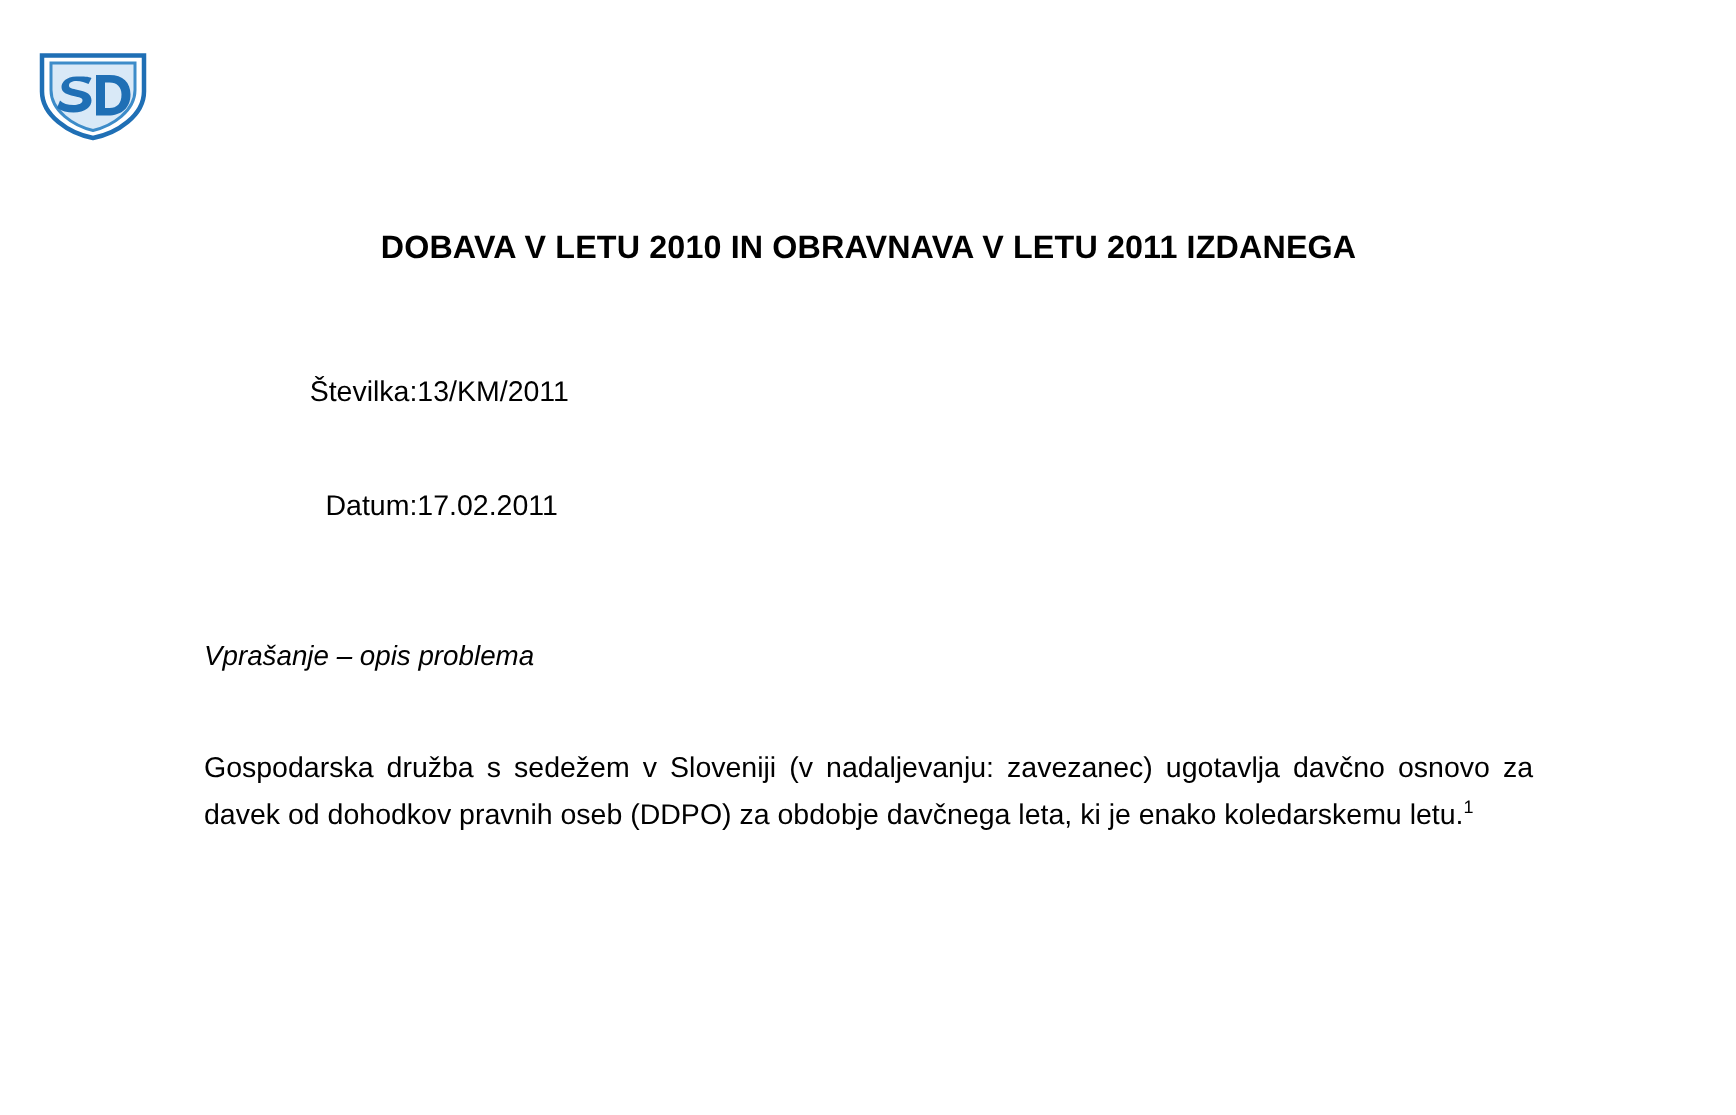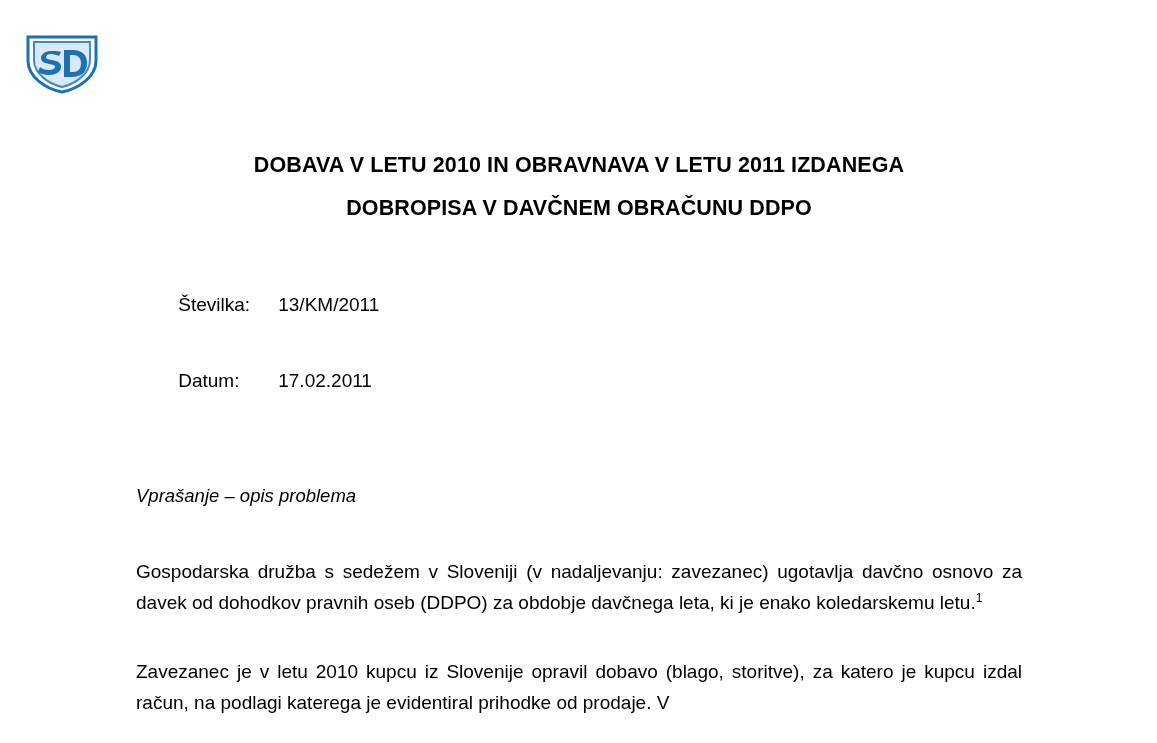--- a/index.html
+++ b/index.html
@@ -57,24 +57,25 @@
     line-height: 1.0;
   }
   .meta-row {
     display: block;
     margin-bottom: 19px;
     white-space: pre;
   }
   .meta-label {
     display: inline-block;
     min-width: 100px;
+    text-align: right;
   }
 
   .subhead {
-    margin-top: 76px;
+    margin-top: 60px;
     font-size: 18.5px;
     font-style: italic;
   }
 
   .para {
     margin-top: 50px;
     font-size: 19px;
     line-height: 1.62;
     text-align: justify;
     text-justify: inter-word;
@@ -99,32 +100,30 @@
       <path d="M14 11 H70 V29 C70 43 55 53 42 56 C29 53 14 43 14 29 Z" fill="#d9e9f7" stroke="#3d8cc9" stroke-width="2"></path>
       <path d="M31 20 c-7 0 -10 4 -10 7 c0 4 4 5 8 6 c4 1 6 1 6 3 c0 2 -3 3 -6 3 c-4 0 -7 -1 -9 -3 l-2 5 c3 2 7 3 11 3 c8 0 12 -4 12 -8 c0 -4 -3 -6 -9 -7 c-4 -1 -6 -1 -6 -3 c0 -2 2 -3 5 -3 c3 0 6 1 8 2 l2 -4 c-2 -1 -5 -1 -10 -1 z" fill="#1f6fb5"></path>
       <path d="M44 19 h9 c9 0 14 5 14 13 c0 9 -6 14 -15 14 h-8 z M50 24 v17 h3 c5 0 8 -3 8 -9 c0 -5 -3 -8 -8 -8 z" fill="#1f6fb5"></path>
     </svg>
   </div>
 
   <div class="doc">
 
     <div class="title">
       <span>DOBAVA V LETU 2010 IN OBRAVNAVA V LETU 2011 IZDANEGA</span>
-      <span class="line2">DOBROPISA V DAVČNEM OBRAČUNU DDPO</span>
     </div>
 
     <div class="meta">
       <div class="meta-row">
         <span class="meta-label">Številka:</span><span>13/KM/2011</span>
       </div>
       <div class="meta-row">
         <span class="meta-label">Datum:</span><span>17.02.2011</span>
       </div>
     </div>
 
     <div class="subhead">Vprašanje – opis problema</div>
 
     <p class="para"><span>Gospodarska družba s sedežem v Sloveniji (v nadaljevanju: zavezanec) ugotavlja davčno osnovo za davek od dohodkov pravnih oseb (DDPO) za obdobje davčnega leta, ki je enako koledarskemu letu.</span><sup>1</sup></p>
 
-    <p class="para second">Zavezanec je v letu 2010 kupcu iz Slovenije opravil dobavo (blago, storitve), za katero je kupcu izdal račun, na podlagi katerega je evidentiral prihodke od prodaje. V</p>
 
   </div>
 </div>
 
 </body></html>

